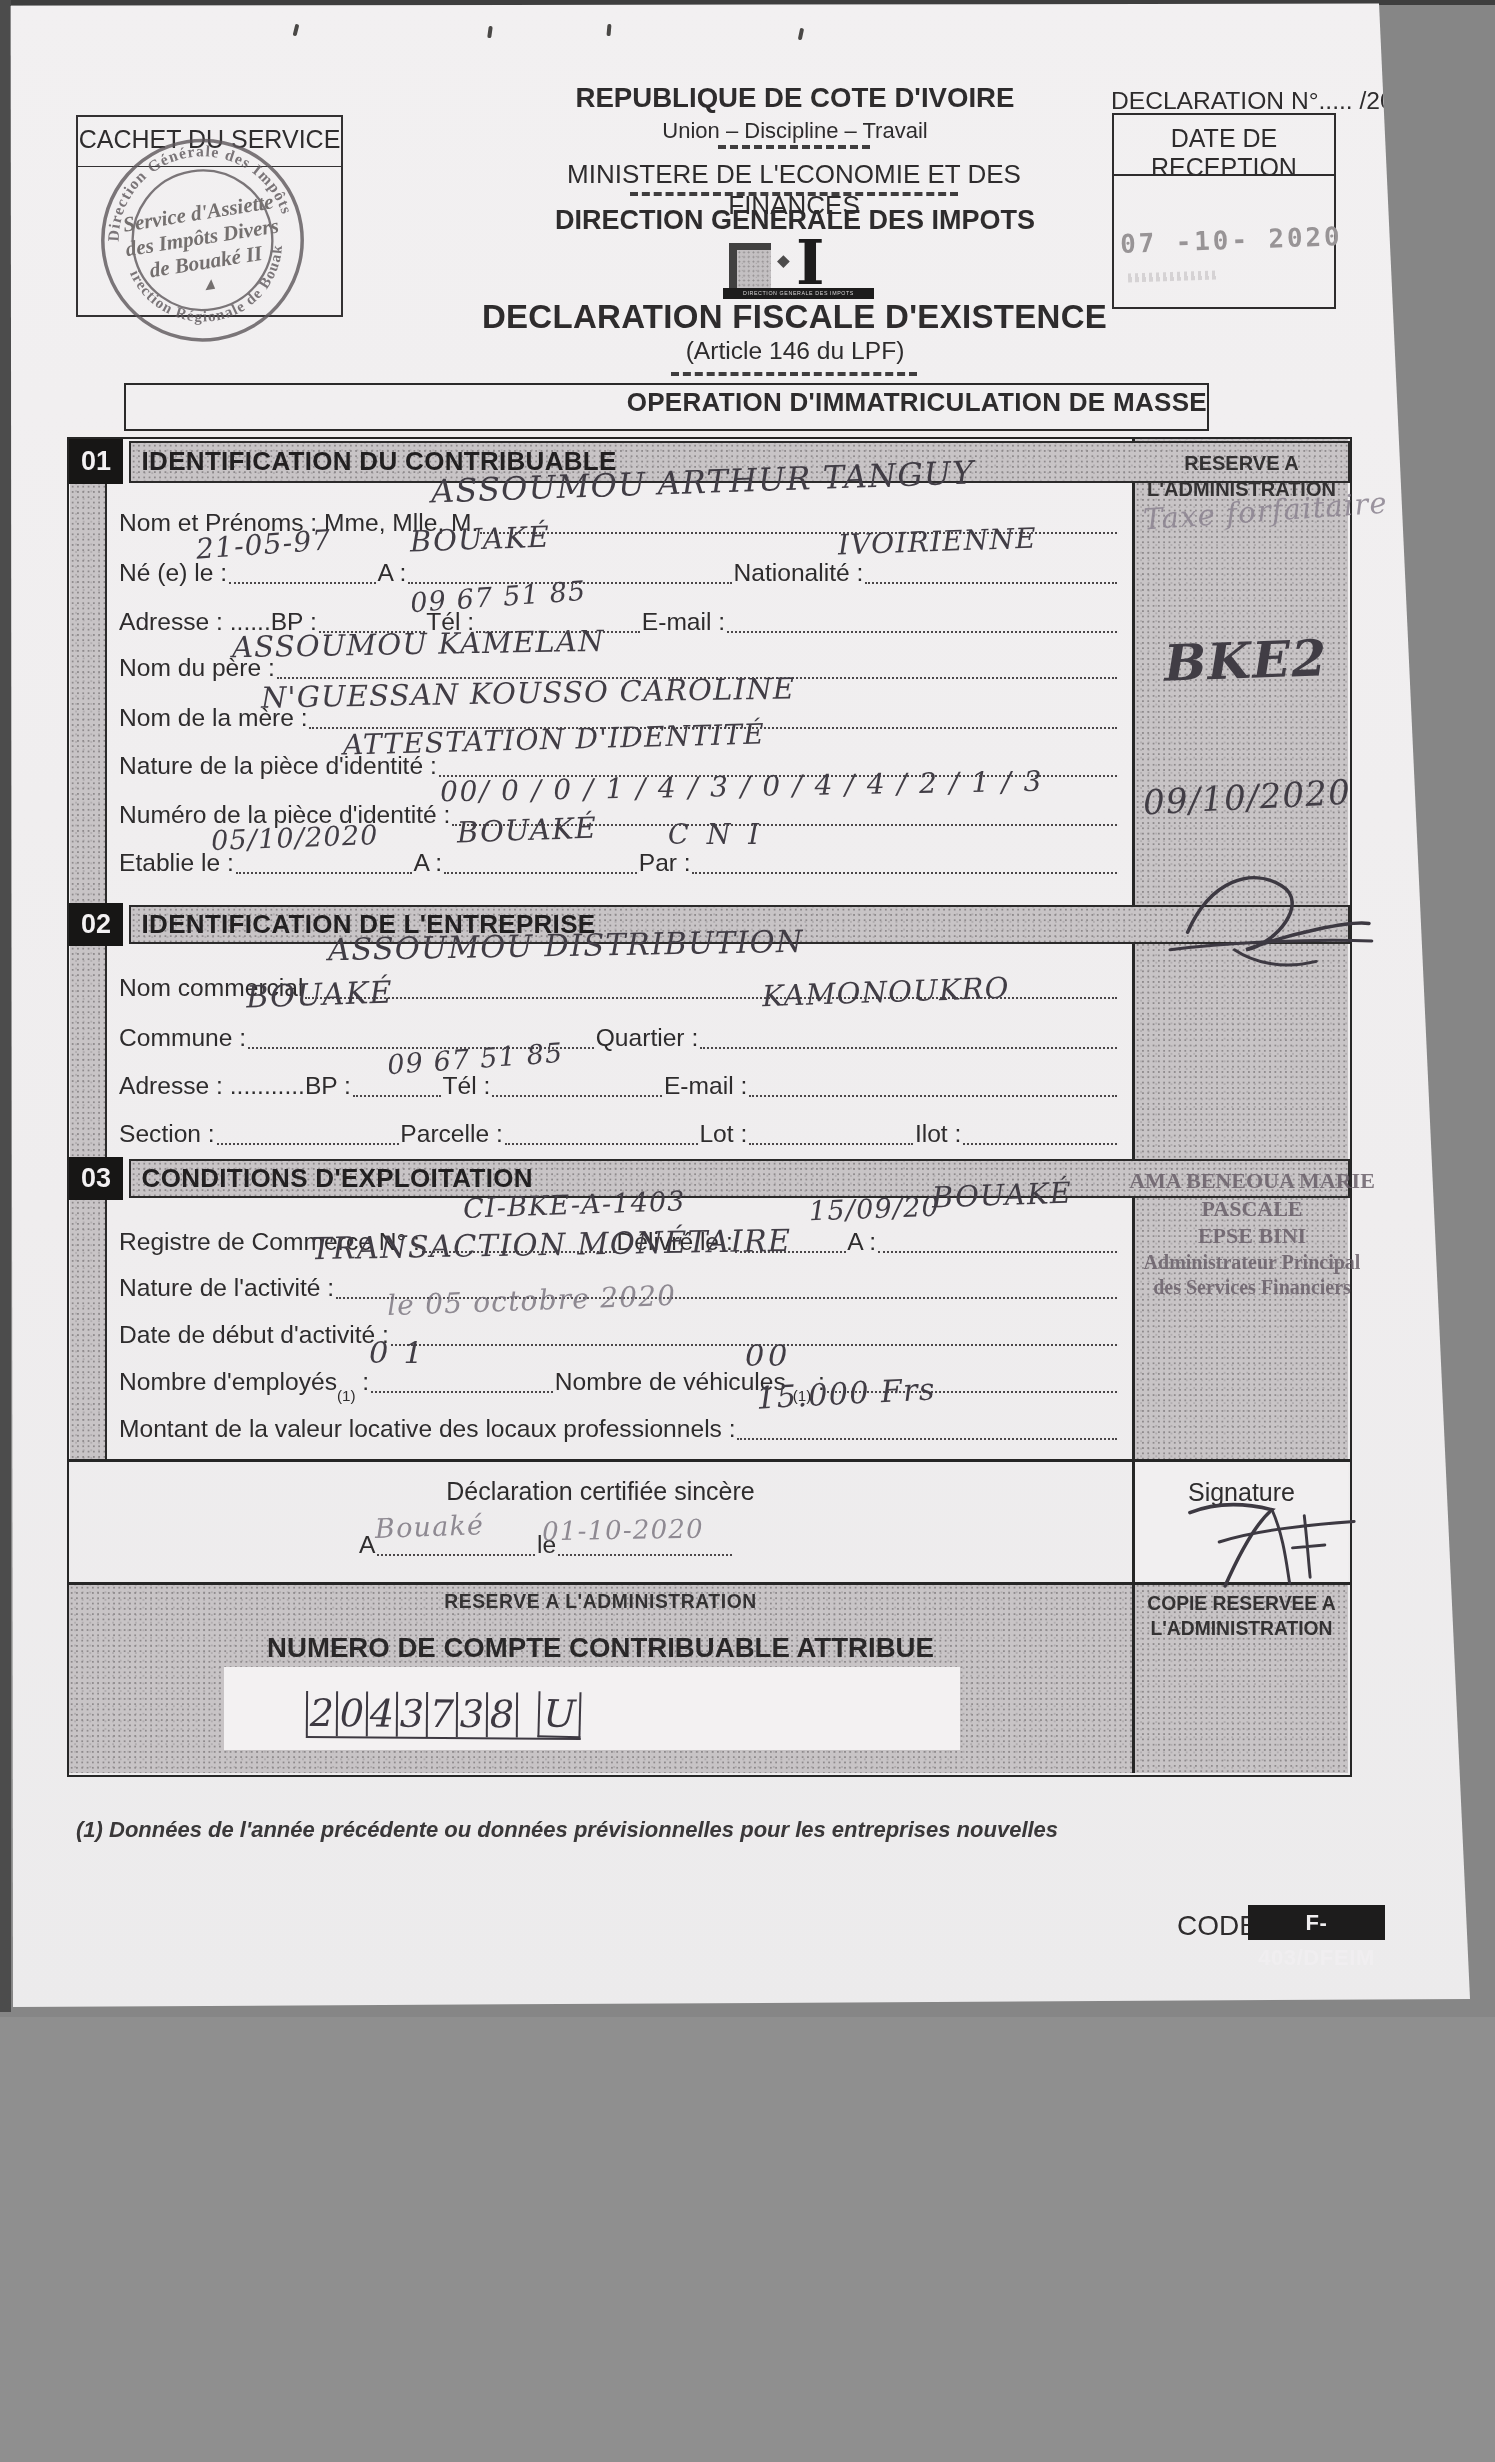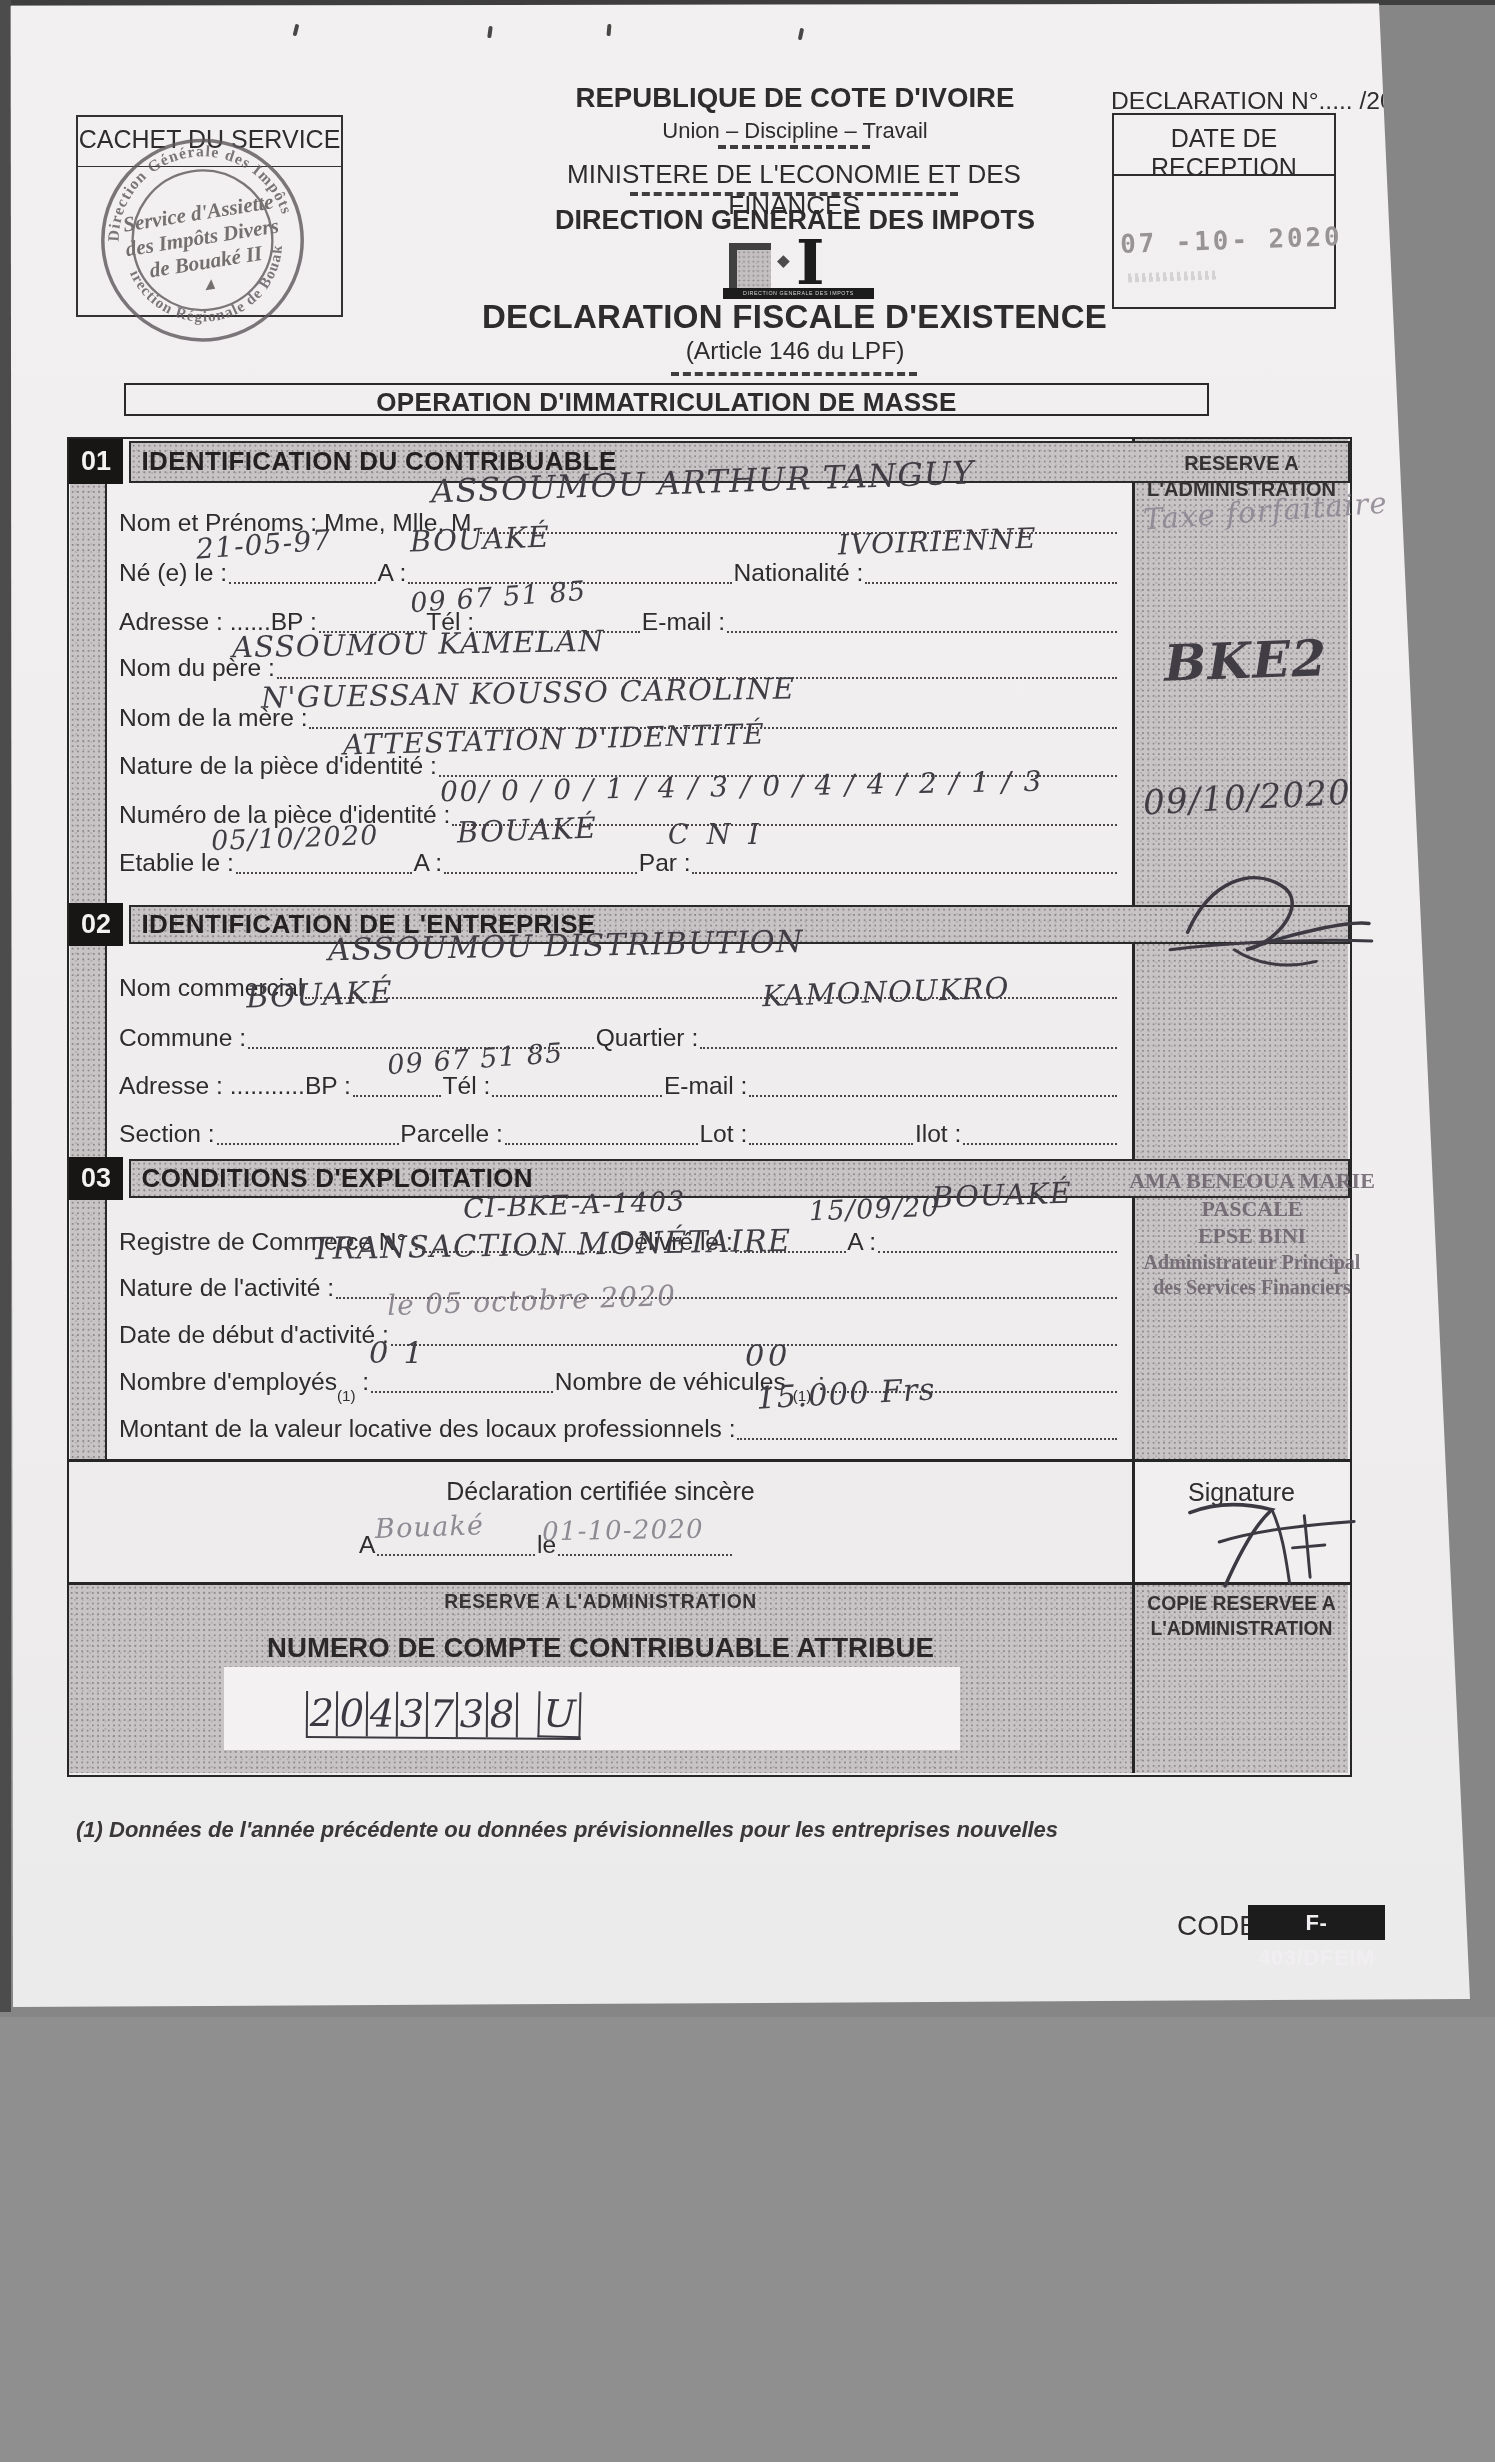--- a/index.html
+++ b/index.html
@@ -116,21 +116,21 @@
 
   <div class="abs nowrap" style="left:1111px;top:87px;font-size:24.6px;">DECLARATION N°..... /20.....</div>
   <div class="abs" style="left:1112px;top:113px;width:224px;height:196px;border:2.9px solid #2e2c2d;box-sizing:border-box;">
     <div class="ctr" style="font-size:25px;padding-top:9.4px;height:61px;border-bottom:2.3px solid #2e2c2d;box-sizing:border-box;">DATE DE RECEPTION</div>
     <div class="abs nowrap" style="left:5.9px;top:110px;font-family:'DejaVu Sans Mono',monospace;font-weight:bold;font-size:26px;letter-spacing:2.9px;transform:rotate(-2deg);">
       <span class="stamp-ink">07 -10- 2020</span>
     </div>
     <div class="abs" style="left:14px;top:157px;width:88px;height:9.4px;background:repeating-linear-gradient(90deg,#c3bfc1 0 3.5px,transparent 3.5px 7px);opacity:.6;transform:rotate(-2deg);"></div>
   </div>
 
-  <div class="abs ctr b" style="left:124px;top:383px;width:1085px;height:33px;border:2.9px solid #2b2a2a;box-sizing:border-box;font-size:26px;line-height:34px;letter-spacing:0.3px;">OPERATION D'IMMATRICULATION DE MASSE</div>
+  <div class="abs ctr b" style="left:124px;top:383px;width:1085px;height:48px;border:2.9px solid #2b2a2a;box-sizing:border-box;font-size:26px;line-height:34px;letter-spacing:0.3px;text-align:right;">OPERATION D'IMMATRICULATION DE MASSE</div>
 
   <div id="table">
 
     <div class="abs speckle" style="left:1066px;top:0;width:213px;height:1334px;"></div>
     <div class="vline" style="left:1063px;top:0;width:2.9px;height:1334px;"></div>
     <div class="abs" style="left:1066px;top:1023px;width:213px;height:120px;background:#f1eff0;"></div>
 
     <div class="hline" style="top:1020px;"></div>
     <div class="hline" style="top:1143px;"></div>
 

